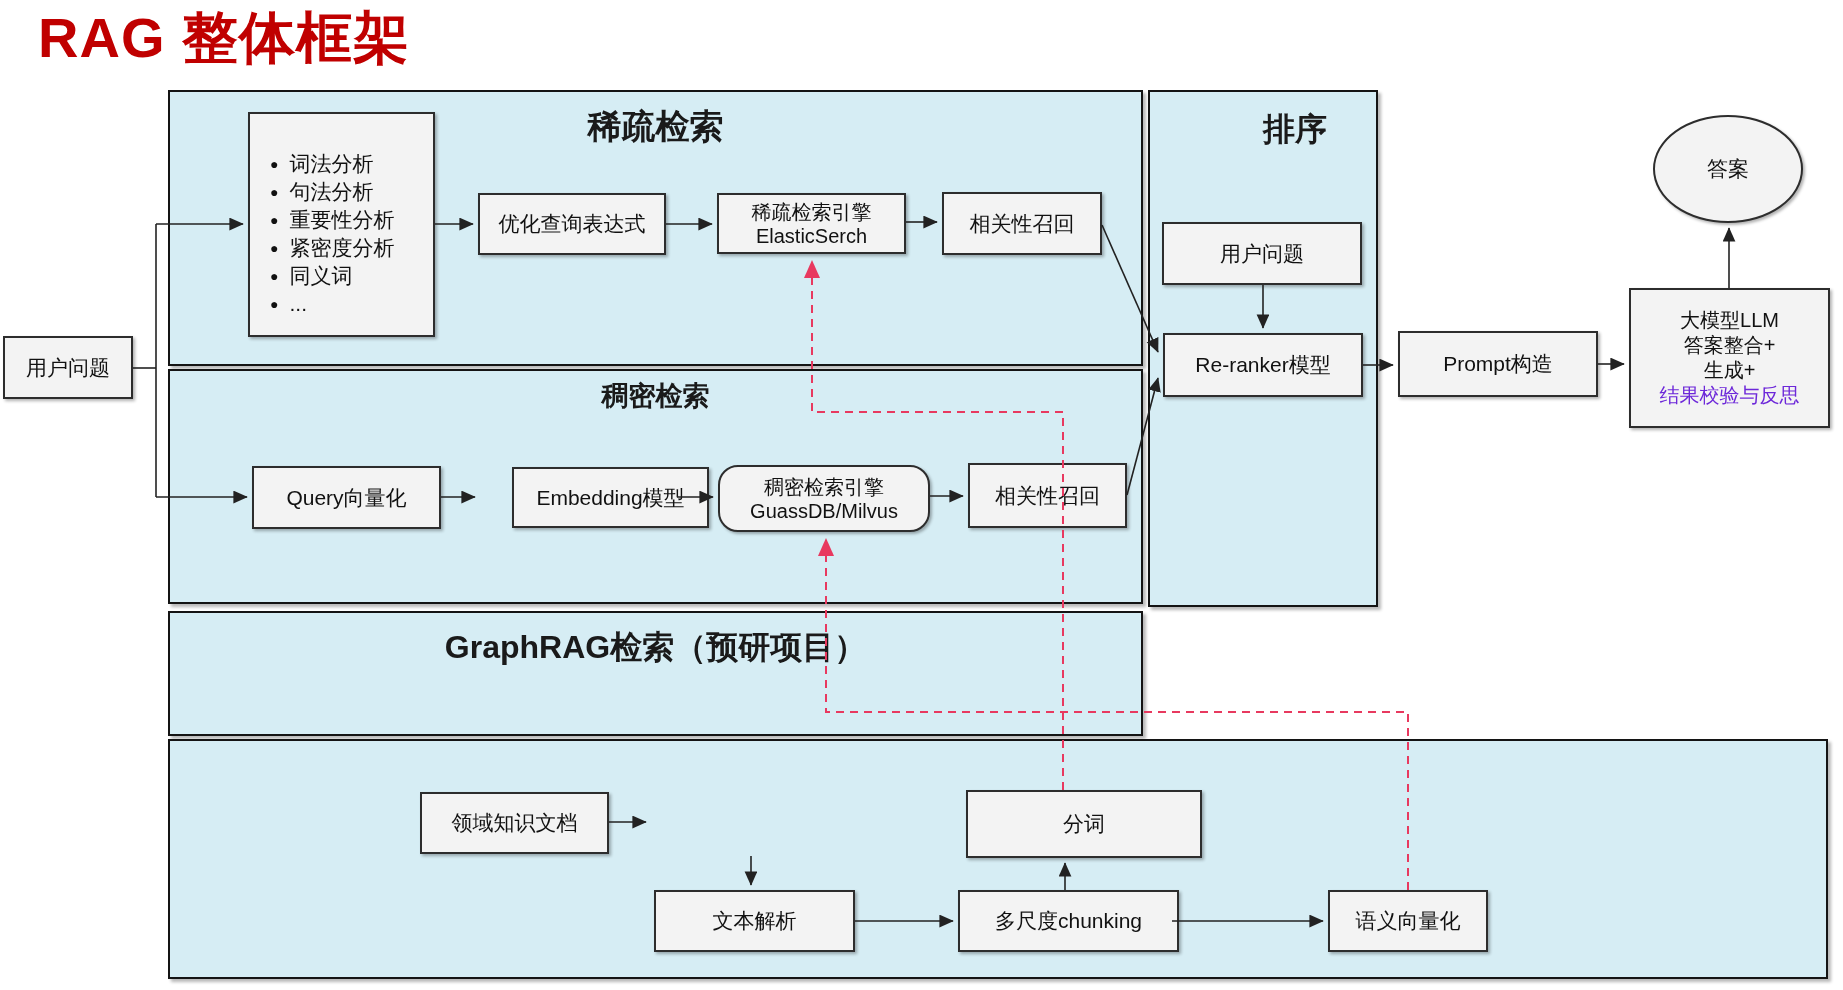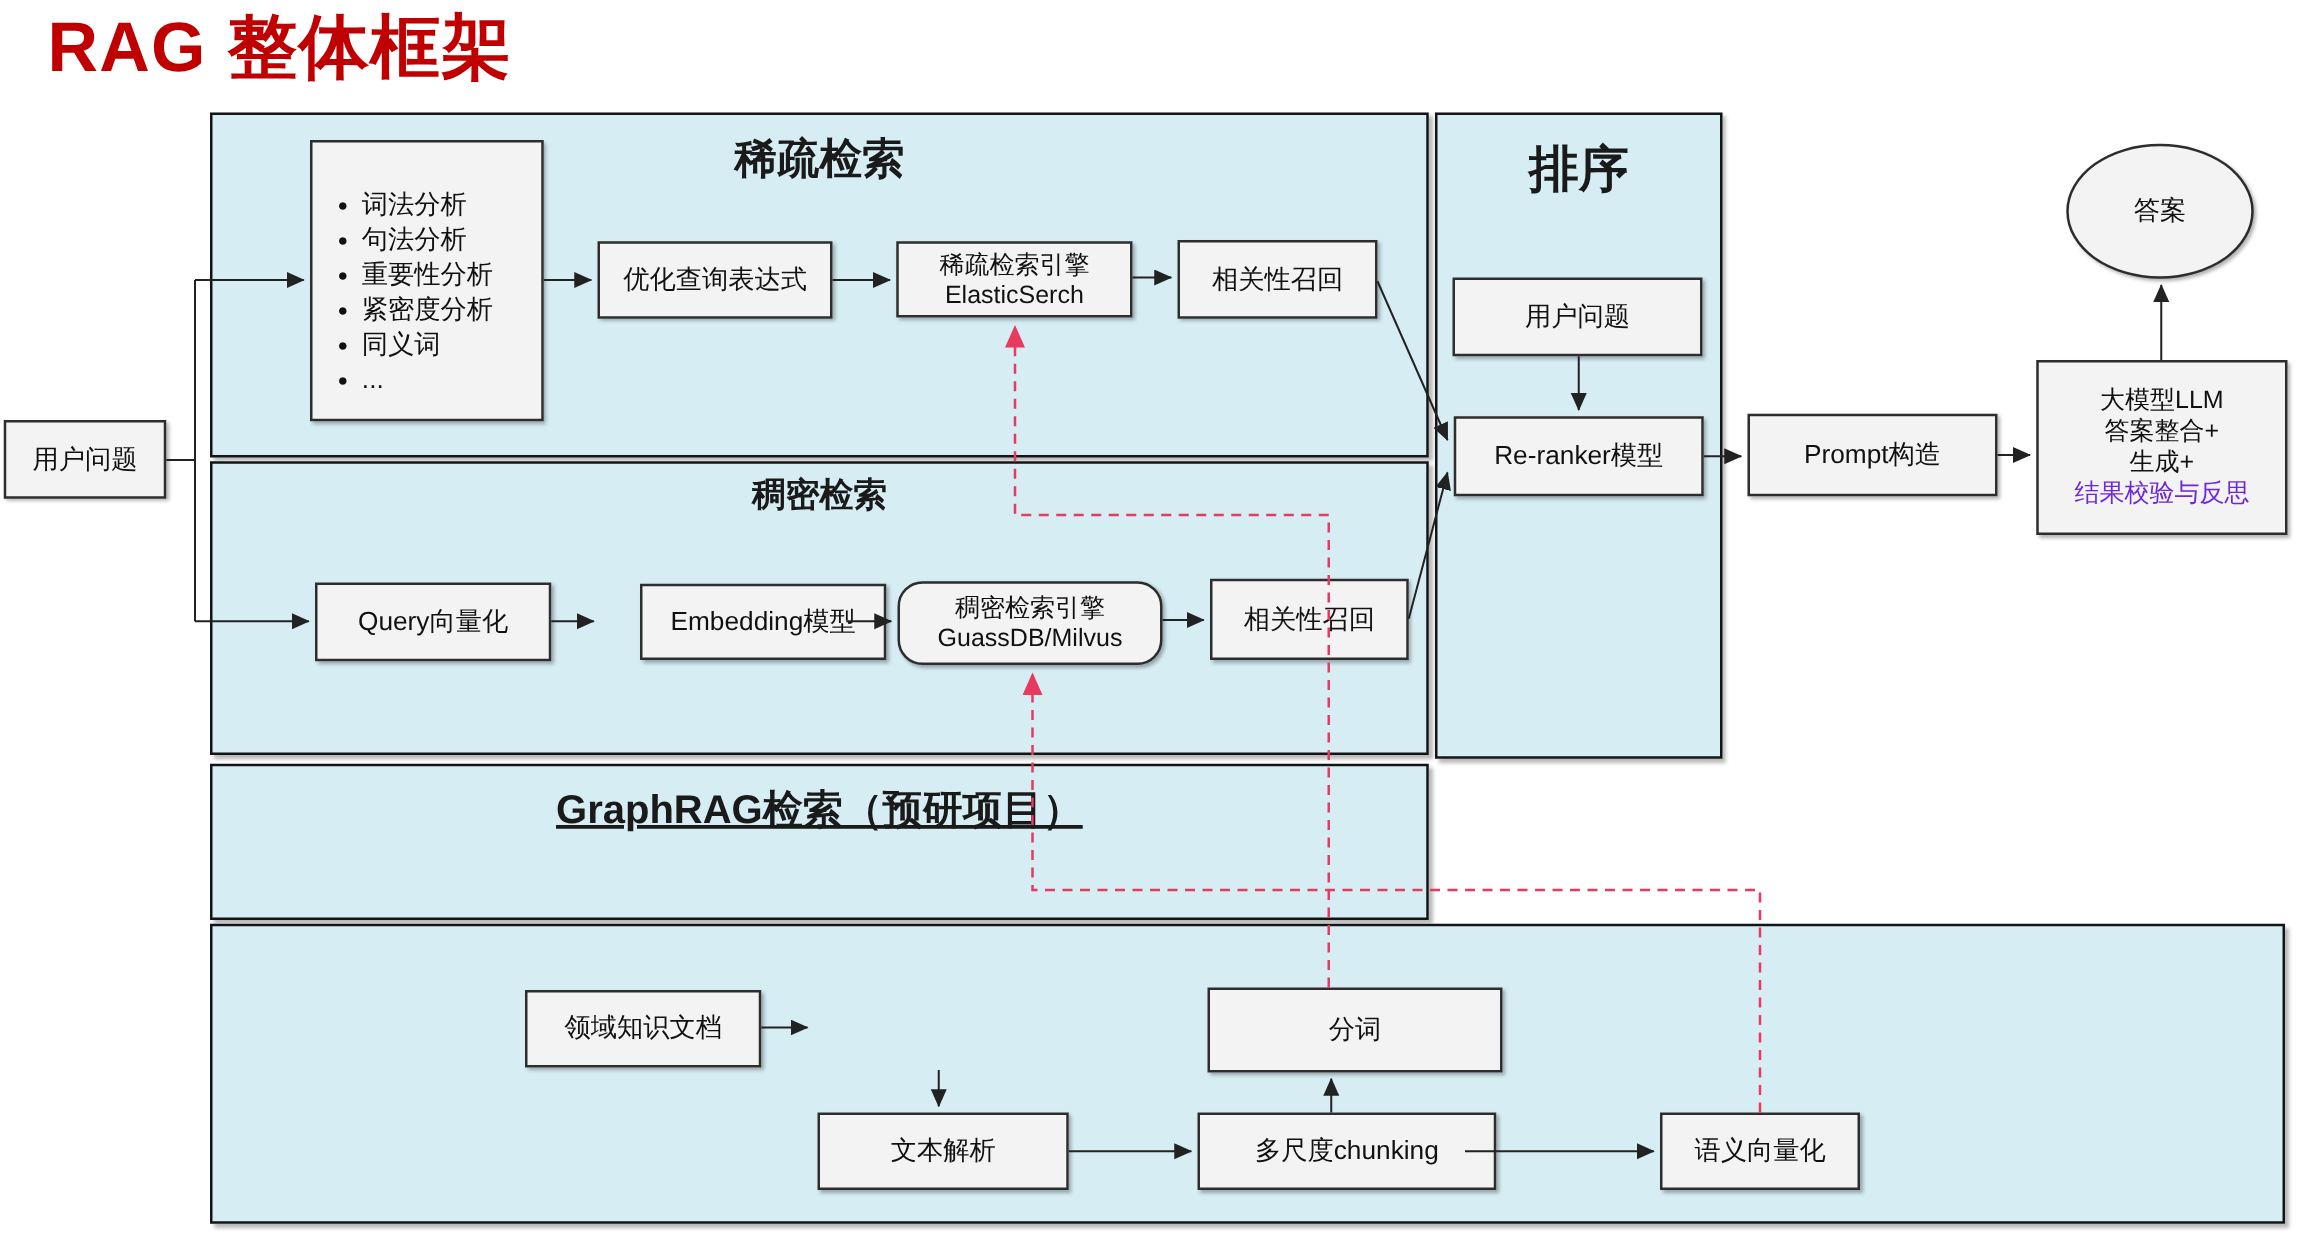--- a/index.html
+++ b/index.html
@@ -33,25 +33,25 @@
 
   <div class="container" style="left:168px;top:90px;width:975px;height:276px;">
     <div class="sec-title" style="top:12px;font-size:34px;">稀疏检索</div>
   </div>
 
   <div class="container" style="left:168px;top:369px;width:975px;height:235px;">
     <div class="sec-title" style="top:7px;font-size:27px;">稠密检索</div>
   </div>
 
   <div class="container" style="left:1148px;top:90px;width:230px;height:517px;">
-    <div class="sec-title" style="top:16px;font-size:40px;">排序</div>
+    <div class="sec-title" style="top:16px;font-size:32px;margin-left:32px;">排序</div>
   </div>
 
   <div class="container" style="left:168px;top:611px;width:975px;height:125px;">
-    <div class="sec-title" style="top:13px;font-size:32px;text-decoration:underline;">GraphRAG检索（预研项目）</div>
+    <div class="sec-title" style="top:13px;font-size:32px;">GraphRAG检索（预研项目）</div>
   </div>
 
   <div class="container" style="left:168px;top:739px;width:1660px;height:240px;"></div>
 
   <div class="node" style="left:3px;top:336px;width:130px;height:63px;">
     <span>用户问题</span>
   </div>
 
   <div class="node bullets" style="left:248px;top:112px;width:187px;height:225px;">
     <div class="bullet-row">
@@ -139,21 +139,21 @@
 
 
   <div class="node" style="left:966px;top:790px;width:236px;height:68px;">
     <span>分词</span>
   </div>
 
   <div class="node" style="left:654px;top:890px;width:201px;height:62px;">
     <span>文本解析</span>
   </div>
 
-  <div class="node" style="left:958px;top:890px;width:239px;height:62px;">
+  <div class="node" style="left:958px;top:890px;width:221px;height:62px;">
     <span>多尺度chunking</span>
   </div>
 
   <div class="node" style="left:1328px;top:890px;width:160px;height:62px;">
     <span>语义向量化</span>
   </div>
 
   <svg class="overlay" viewBox="0 0 1843 990">
     <defs>
       <marker id="ahb" markerWidth="10" markerHeight="9" refX="8.5" refY="4" orient="auto">

